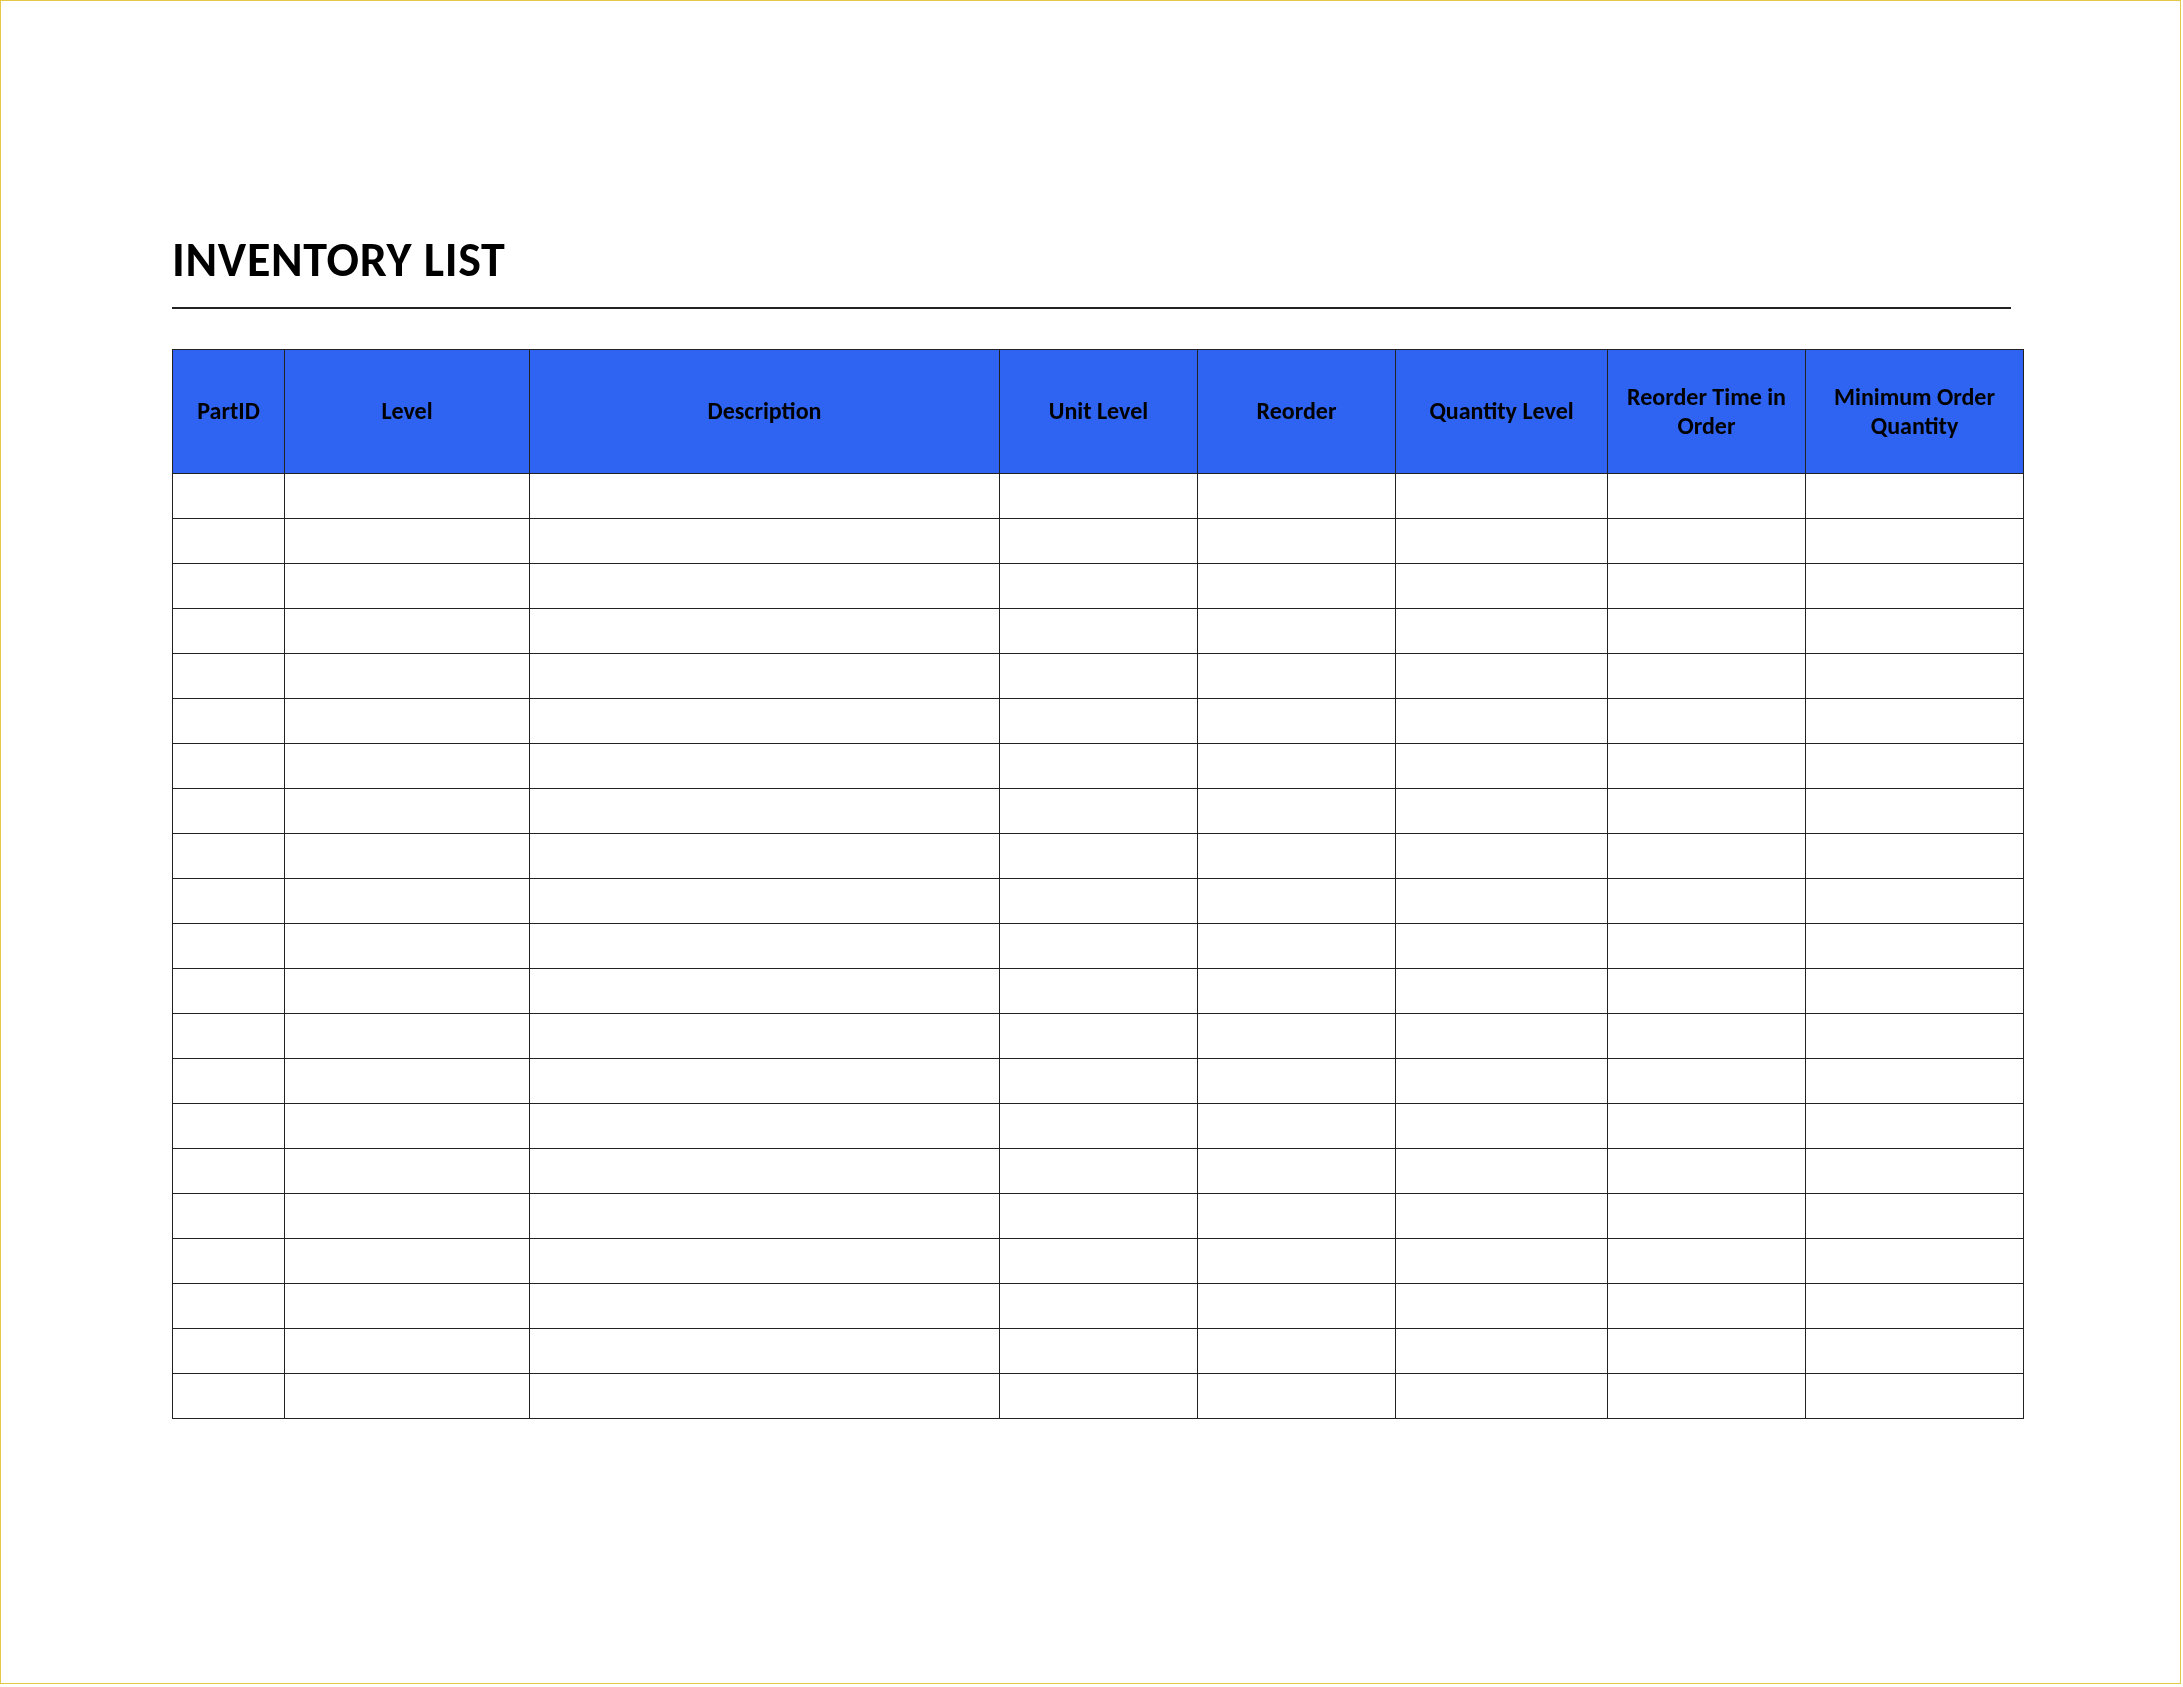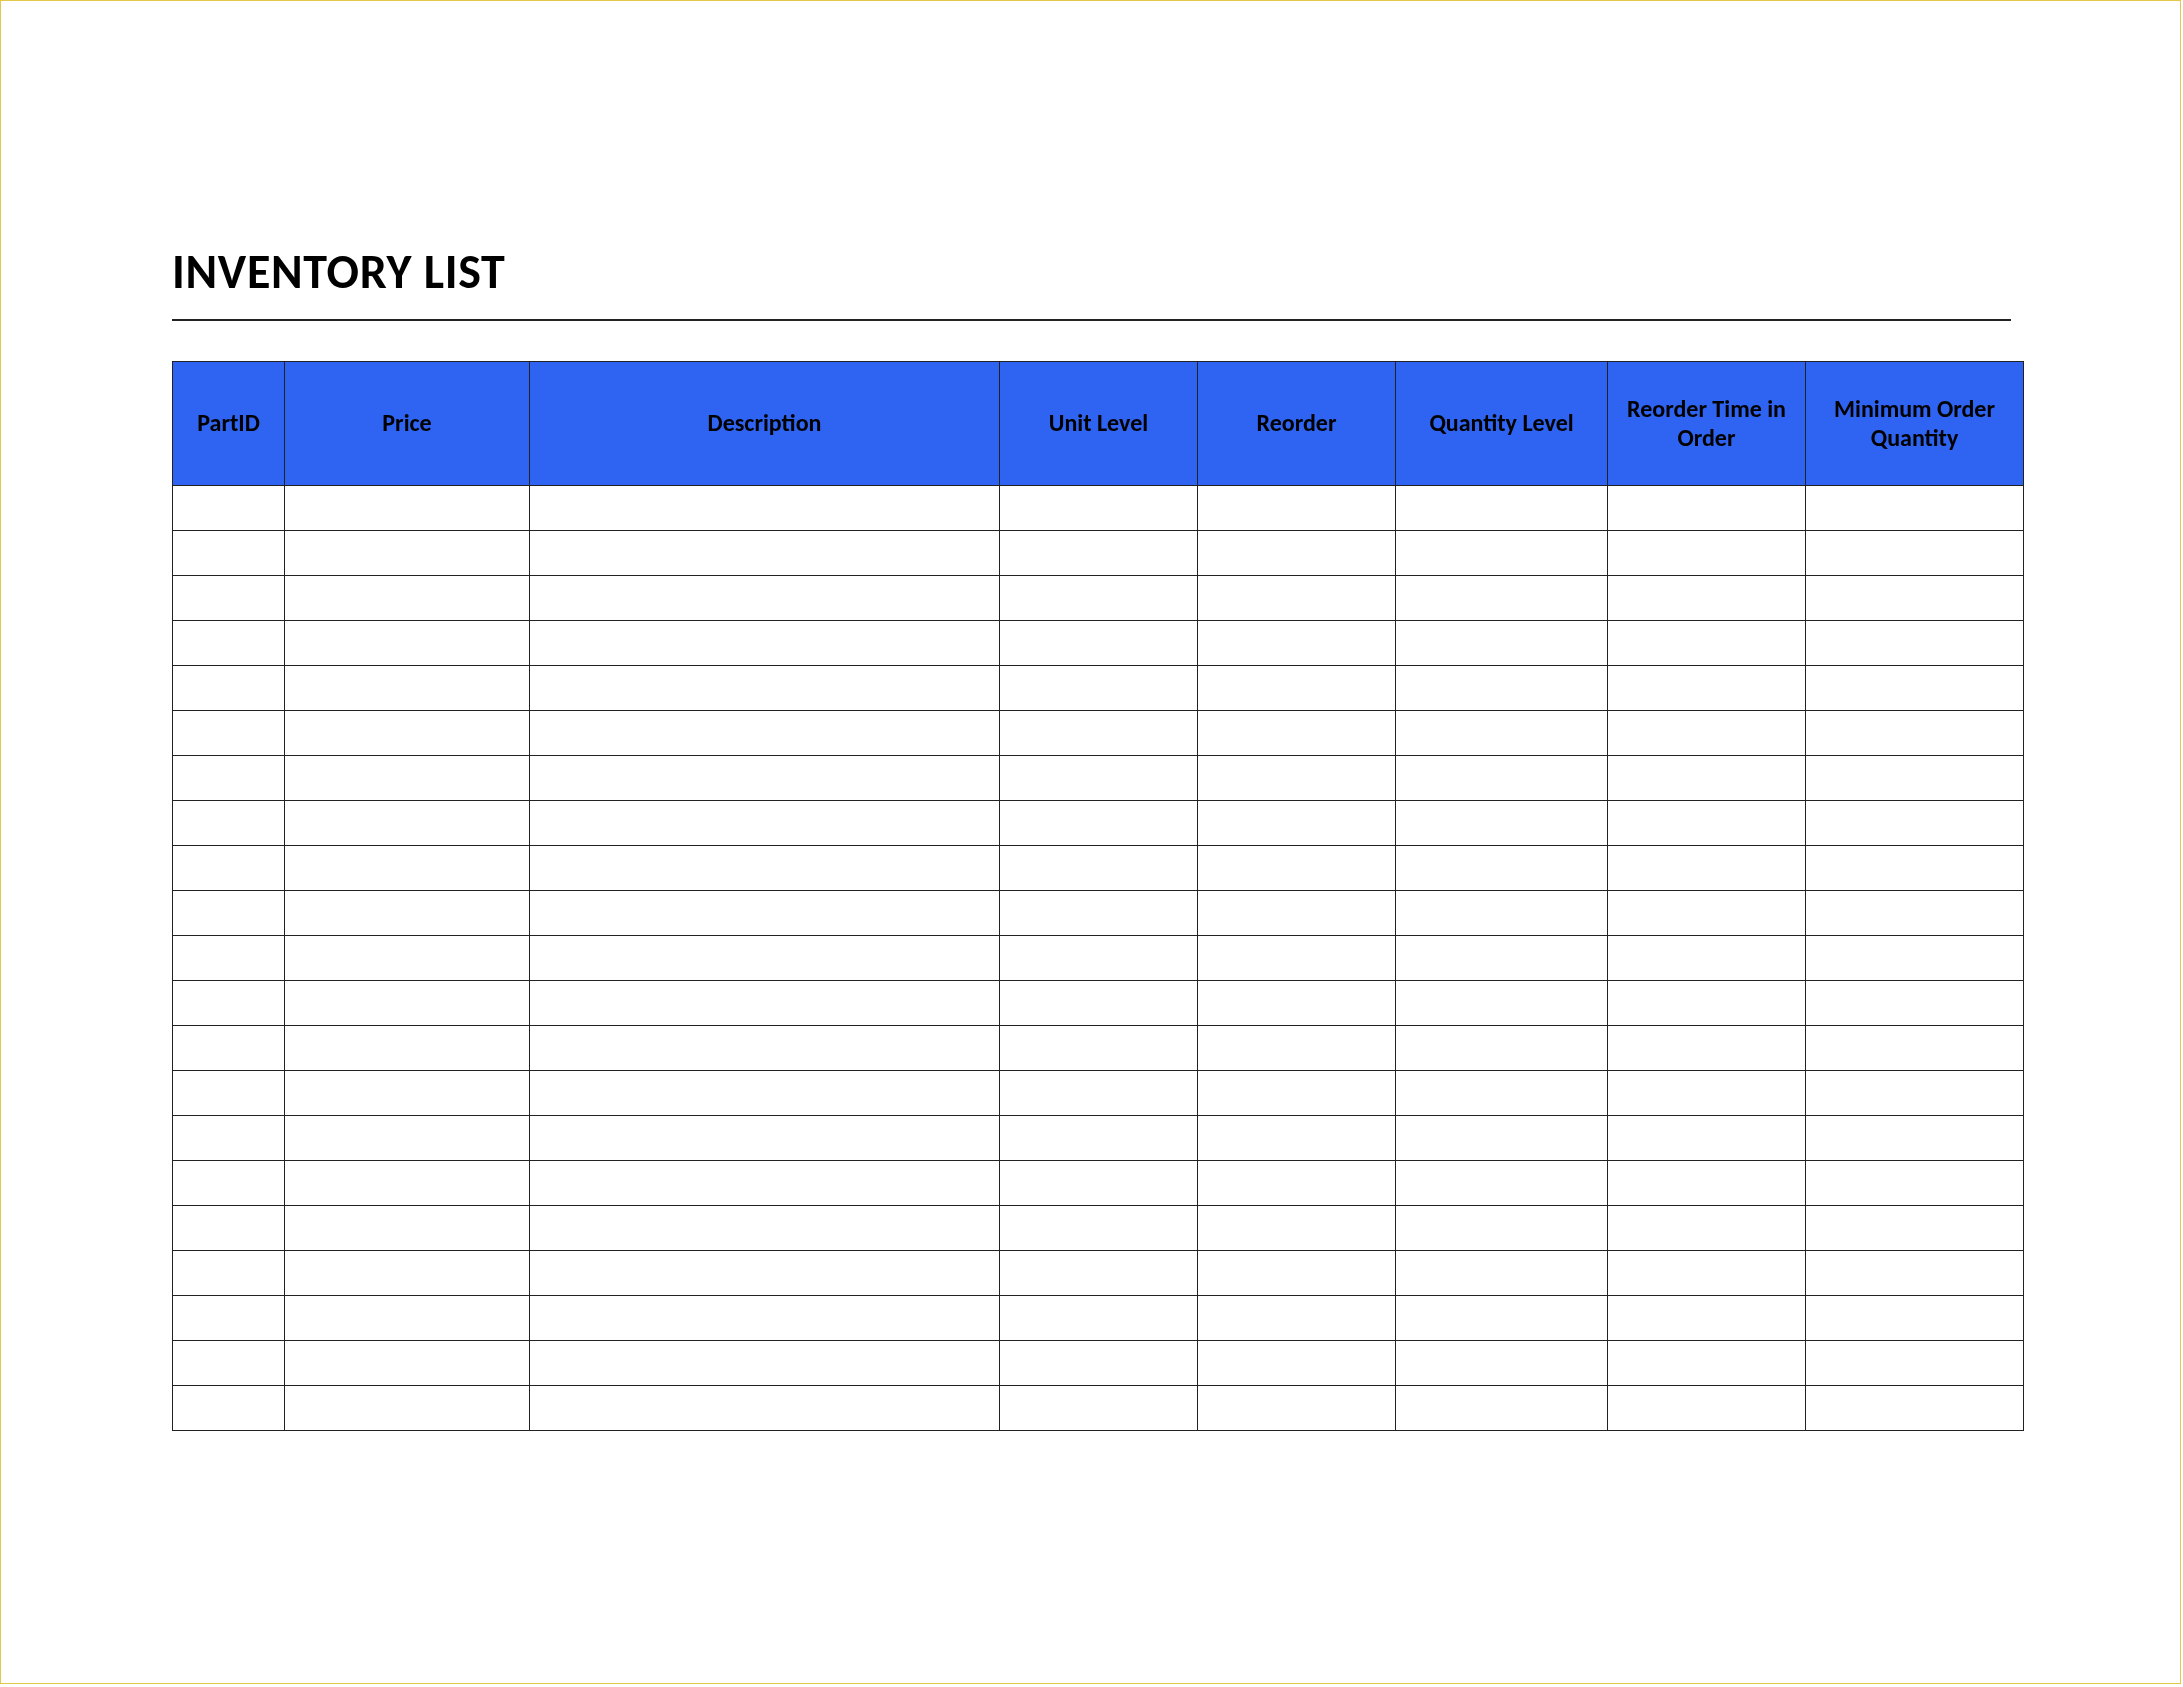--- a/index.html
+++ b/index.html
@@ -15,21 +15,21 @@
     position: absolute;
     top: 0;
     left: 0;
     width: 2181px;
     height: 1684px;
     border: 1.3px solid #e3c84a;
     box-sizing: border-box;
   }
   .content {
     position: absolute;
-    top: 242px;
+    top: 230px;
     left: 172px;
     width: 1839px;
   }
   .title {
     font-size: 48px;
     font-weight: 700;
     letter-spacing: 0.7px;
     margin: 0 0 13.2px 0;
     padding-bottom: 5.3px;
   }
@@ -88,21 +88,21 @@
       <col class="c-desc">
       <col class="c-price">
       <col class="c-qty">
       <col class="c-reorder">
       <col class="c-retime">
       <col class="c-minqty">
     </colgroup>
     <thead>
       <tr>
         <th>PartID</th>
-        <th>Price</th>
+        <th>Level</th>
         <th>Description</th>
         <th>Unit Level</th>
         <th>Reorder</th>
         <th>Quantity Level</th>
         <th>Reorder Time in Order</th>
         <th>Minimum Order Quantity</th>
       </tr>
     </thead>
     <tbody>
         <tr>

